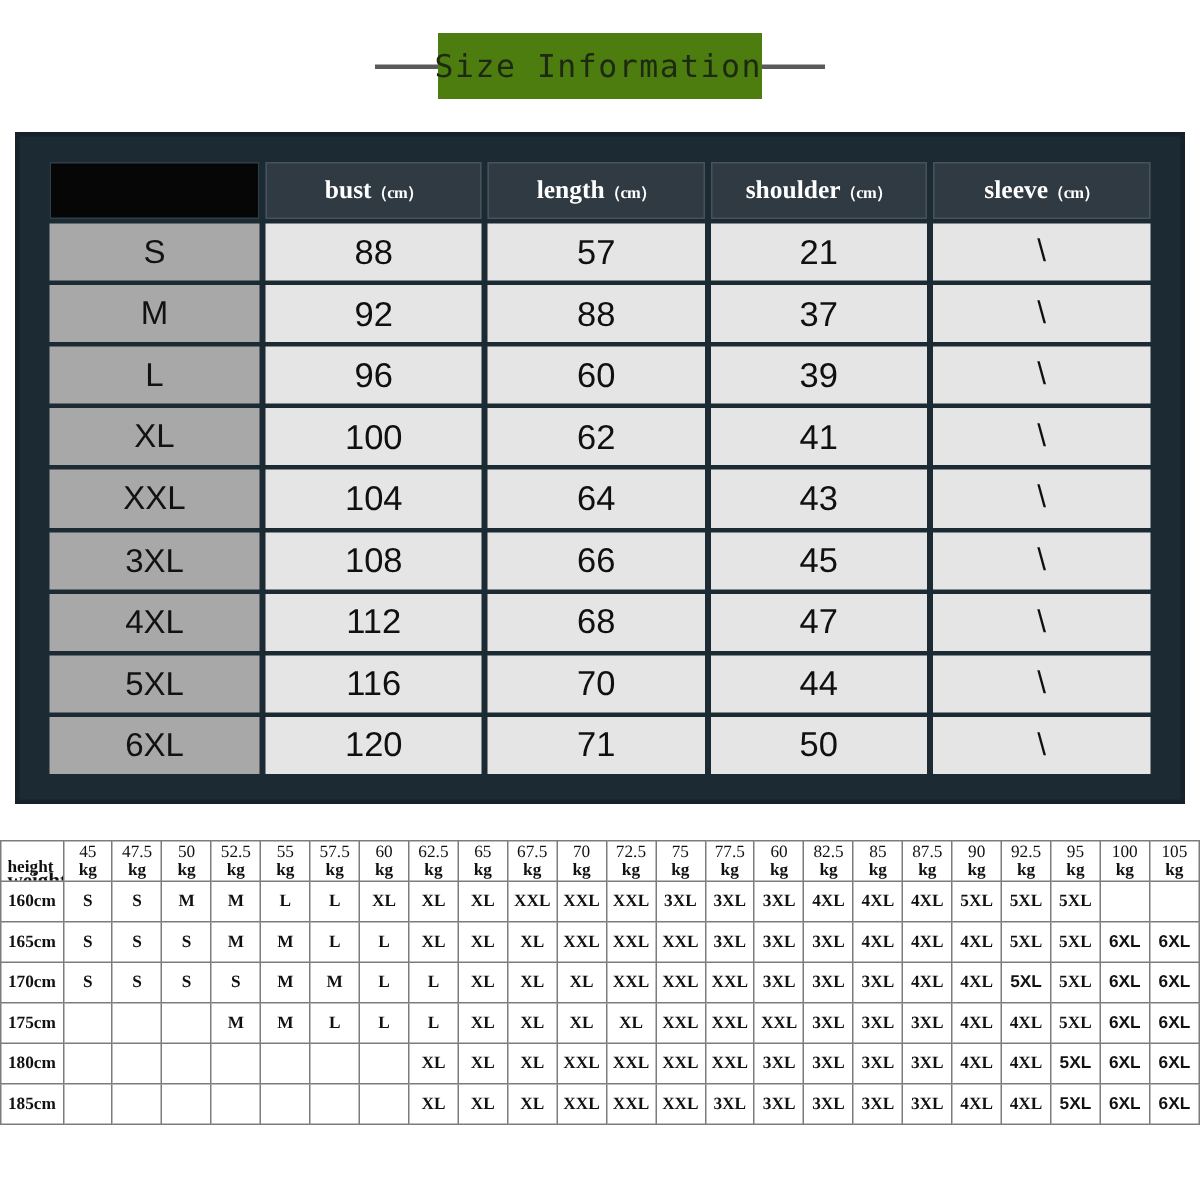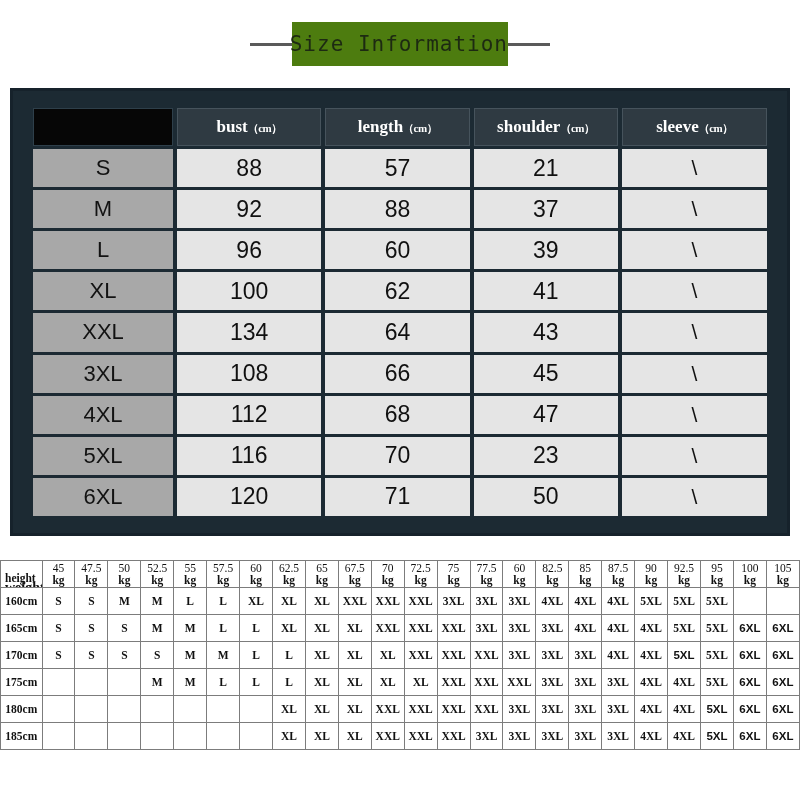--- a/index.html
+++ b/index.html
@@ -268,21 +268,21 @@
             </tr>
             <tr>
               <td class="m-size">XL</td>
               <td class="m-val">100</td>
               <td class="m-val">62</td>
               <td class="m-val">41</td>
               <td class="m-val slash">\</td>
             </tr>
             <tr>
               <td class="m-size">XXL</td>
-              <td class="m-val">134</td>
+              <td class="m-val">104</td>
               <td class="m-val">64</td>
               <td class="m-val">43</td>
               <td class="m-val slash">\</td>
             </tr>
             <tr>
               <td class="m-size">3XL</td>
               <td class="m-val">108</td>
               <td class="m-val">66</td>
               <td class="m-val">45</td>
               <td class="m-val slash">\</td>
@@ -291,21 +291,21 @@
               <td class="m-size">4XL</td>
               <td class="m-val">112</td>
               <td class="m-val">68</td>
               <td class="m-val">47</td>
               <td class="m-val slash">\</td>
             </tr>
             <tr>
               <td class="m-size">5XL</td>
               <td class="m-val">116</td>
               <td class="m-val">70</td>
-              <td class="m-val">23</td>
+              <td class="m-val">44</td>
               <td class="m-val slash">\</td>
             </tr>
             <tr>
               <td class="m-size">6XL</td>
               <td class="m-val">120</td>
               <td class="m-val">71</td>
               <td class="m-val">50</td>
               <td class="m-val slash">\</td>
             </tr>
           </tbody>

